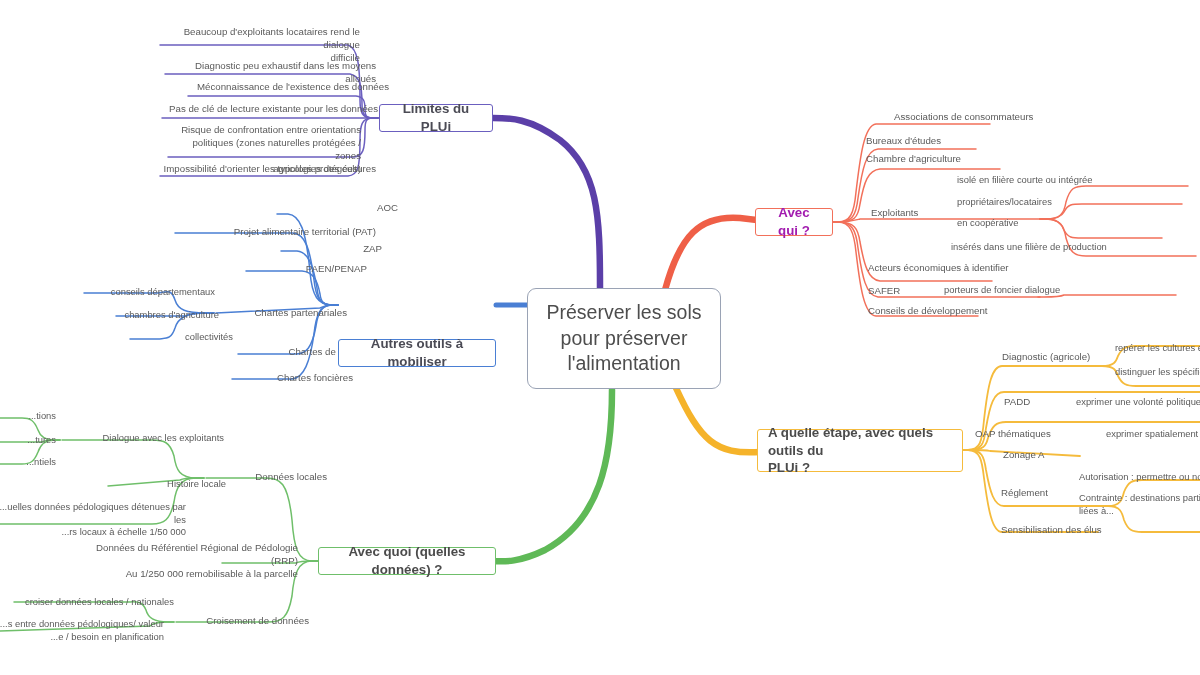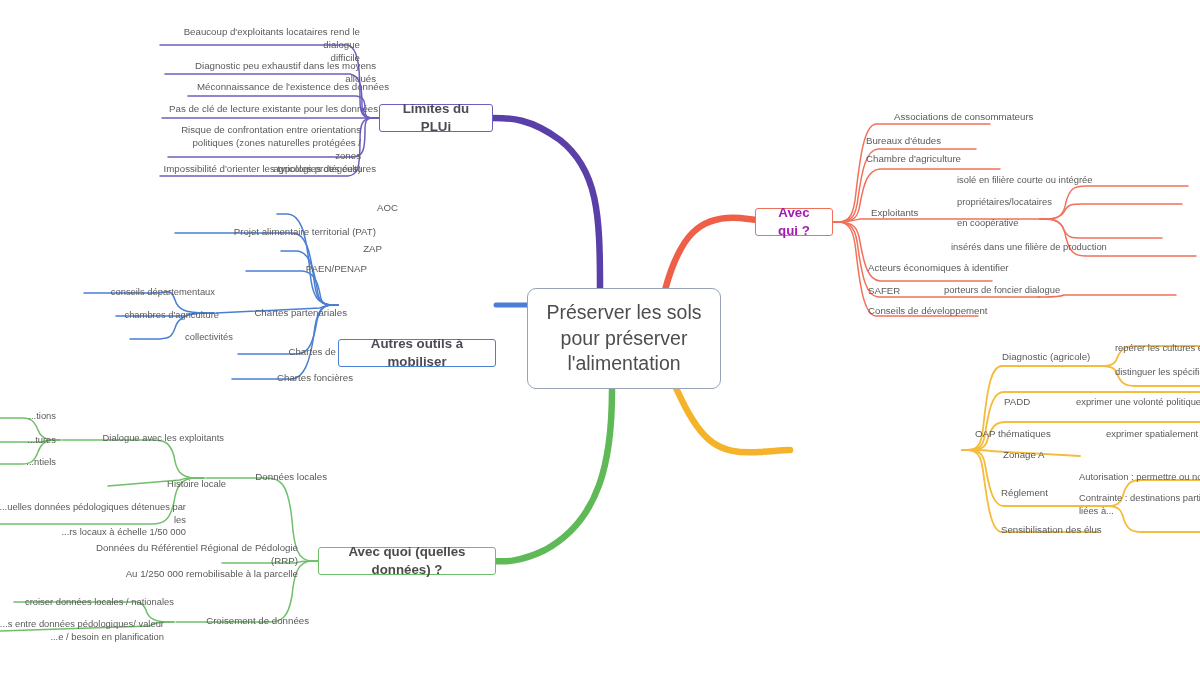--- a/index.html
+++ b/index.html
@@ -164,20 +164,24 @@
   </div>
 
   <div class="node main green" style="left:318px;top:547px;width:178px;height:28px;">
     <span>Avec quoi (quelles données) ?</span>
   </div>
 
   <div class="node main red" style="left:755px;top:208px;width:78px;height:28px;">
     <span>Avec qui ?</span>
   </div>
 
+  <div class="node main yellow" style="left:757px;top:429px;width:206px;height:43px;padding:5px 10px;justify-content:flex-start;text-align:left;white-space:pre-line;">
+    <span>A quelle étape, avec quels outils du
+PLUi ?</span>
+  </div>
 
   <div class="leaf lvl2 l" style="left:160px;top:26px;width:200px;">Beaucoup d'exploitants locataires rend le dialogue
 difficile</div>
   <div class="leaf lvl2 l" style="left:166px;top:60px;width:210px;">Diagnostic peu exhaustif dans les moyens alloués</div>
   <div class="leaf lvl2 l" style="left:189px;top:81px;width:200px;">Méconnaissance de l'existence des données</div>
   <div class="leaf lvl2 l" style="left:163px;top:103px;width:215px;">Pas de clé de lecture existante pour les données</div>
   <div class="leaf lvl2 l" style="left:169px;top:124px;width:192px;">Risque de confrontation entre orientations
 politiques (zones naturelles protégées / zones
 agricoles protégées)</div>
   <div class="leaf lvl2 l" style="left:161px;top:163px;width:215px;">Impossibilité d'orienter les typologies des cultures</div>

